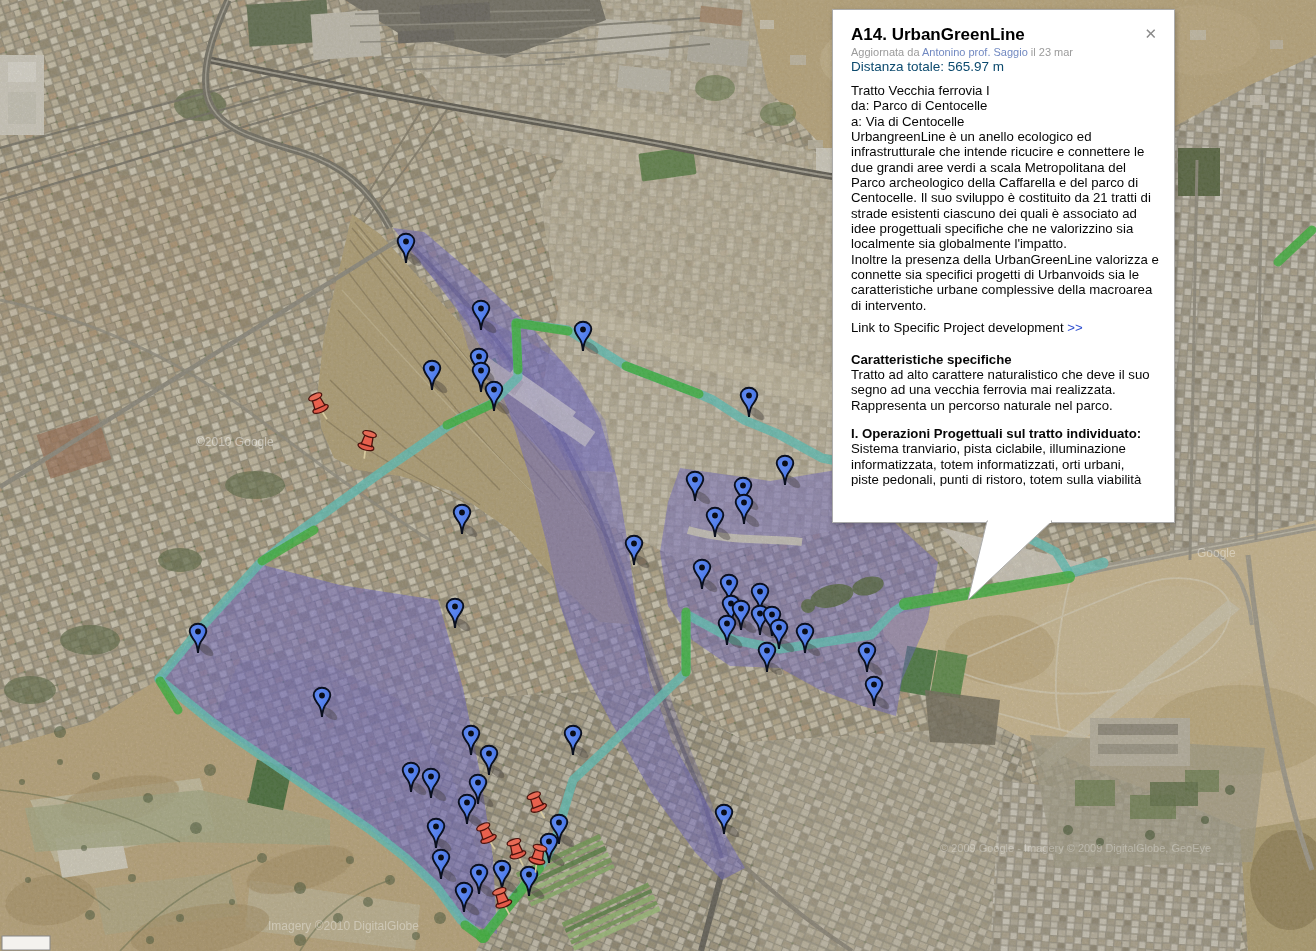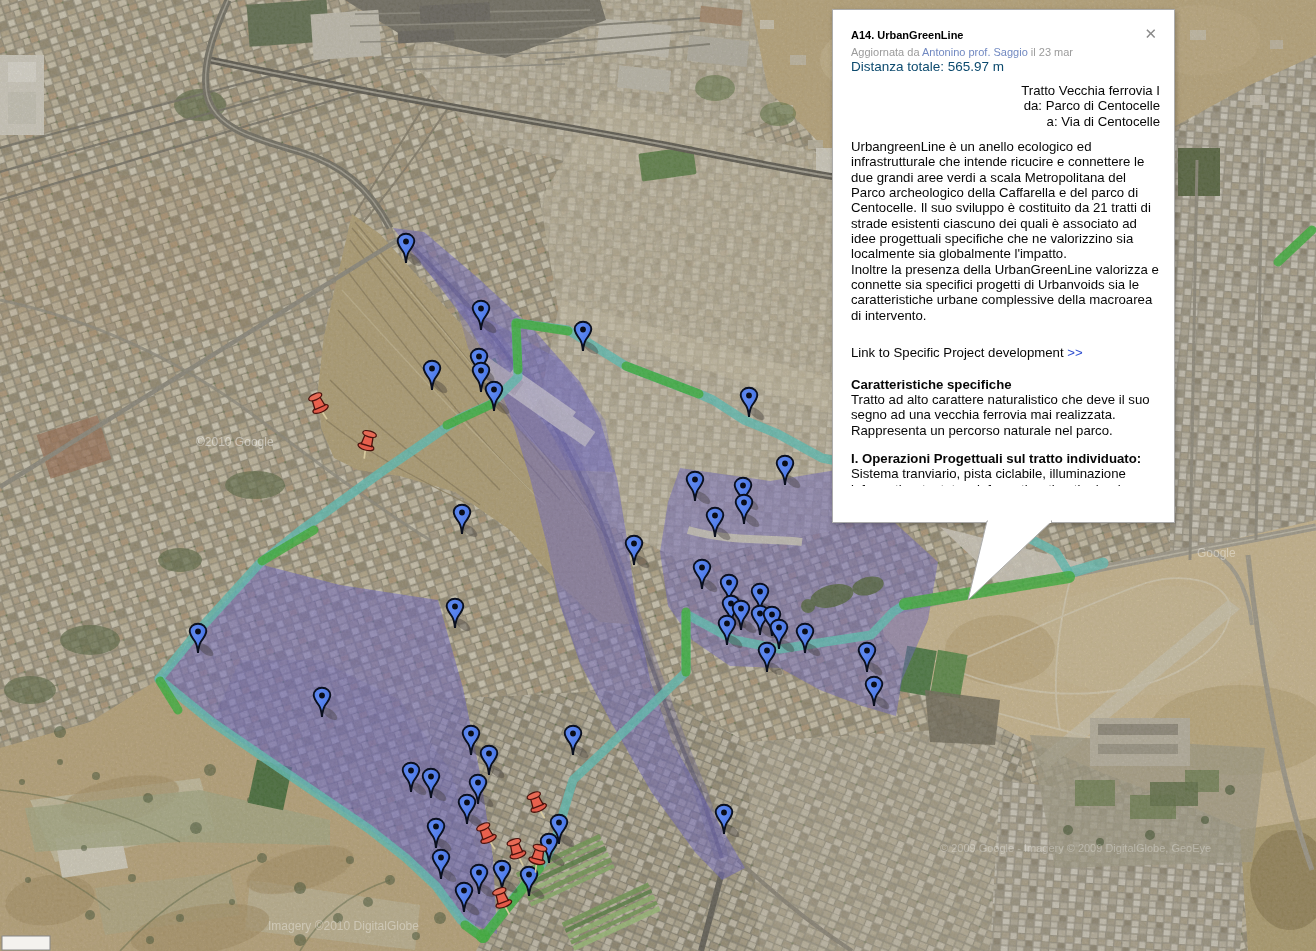--- a/index.html
+++ b/index.html
@@ -1,23 +1,23 @@
 <!DOCTYPE html>
 <html><head><meta charset="utf-8"><title>map</title><style>
 html,body{margin:0;padding:0;}
 body{width:1316px;height:951px;overflow:hidden;position:relative;background:#b0a890;font-family:"Liberation Sans",sans-serif;}
 #map{position:absolute;left:0;top:0;}
 #infobox{position:absolute;left:832px;top:9px;width:343px;height:514px;background:#ffffff;border:1px solid #ababab;box-shadow:1px 2px 5px rgba(0,0,0,0.25);box-sizing:border-box;overflow:hidden;z-index:5;}
 #ibinner{padding:17px 14px 0 18px;color:#000;}
-.ttl{font-size:11px;font-weight:bold;line-height:16px;}
+.ttl{font-size:17px;font-weight:bold;line-height:16px;}
 .byline{font-size:11px;color:#9b9b9b;line-height:14px;margin-top:2px;}
 .byline a{color:#7189c1;text-decoration:none;}
 .dist{font-size:13.5px;color:#0c4a6e;line-height:16px;}
 .bd{font-size:13.2px;line-height:15.35px;color:#070707;}
-.mt1{margin-top:8px;text-align:right;}.mt2{margin-top:10px;}.mt3{margin-top:22px;}.mt4{margin-top:16px;}.mt5{margin-top:13px;}
+.mt1{margin-top:8px;}.mt2{}.mt3{margin-top:7px;}.mt4{margin-top:16px;}.mt5{margin-top:13px;}
 .lk{color:#2f4fd0;}
 #closex{position:absolute;right:17px;top:17px;color:#8a8a8a;font-size:15px;line-height:13px;}
 #tail{position:absolute;left:900px;top:500px;z-index:6;}
 </style></head>
 <body>
 <svg id="map" width="1316" height="951" viewBox="0 0 1316 951" xmlns="http://www.w3.org/2000/svg">
 <defs>
 <radialGradient id="pinblue" cx="38%" cy="30%" r="75%">
 <stop offset="0%" stop-color="#638cf0"></stop>
         <stop offset="55%" stop-color="#4f7cea"></stop>

